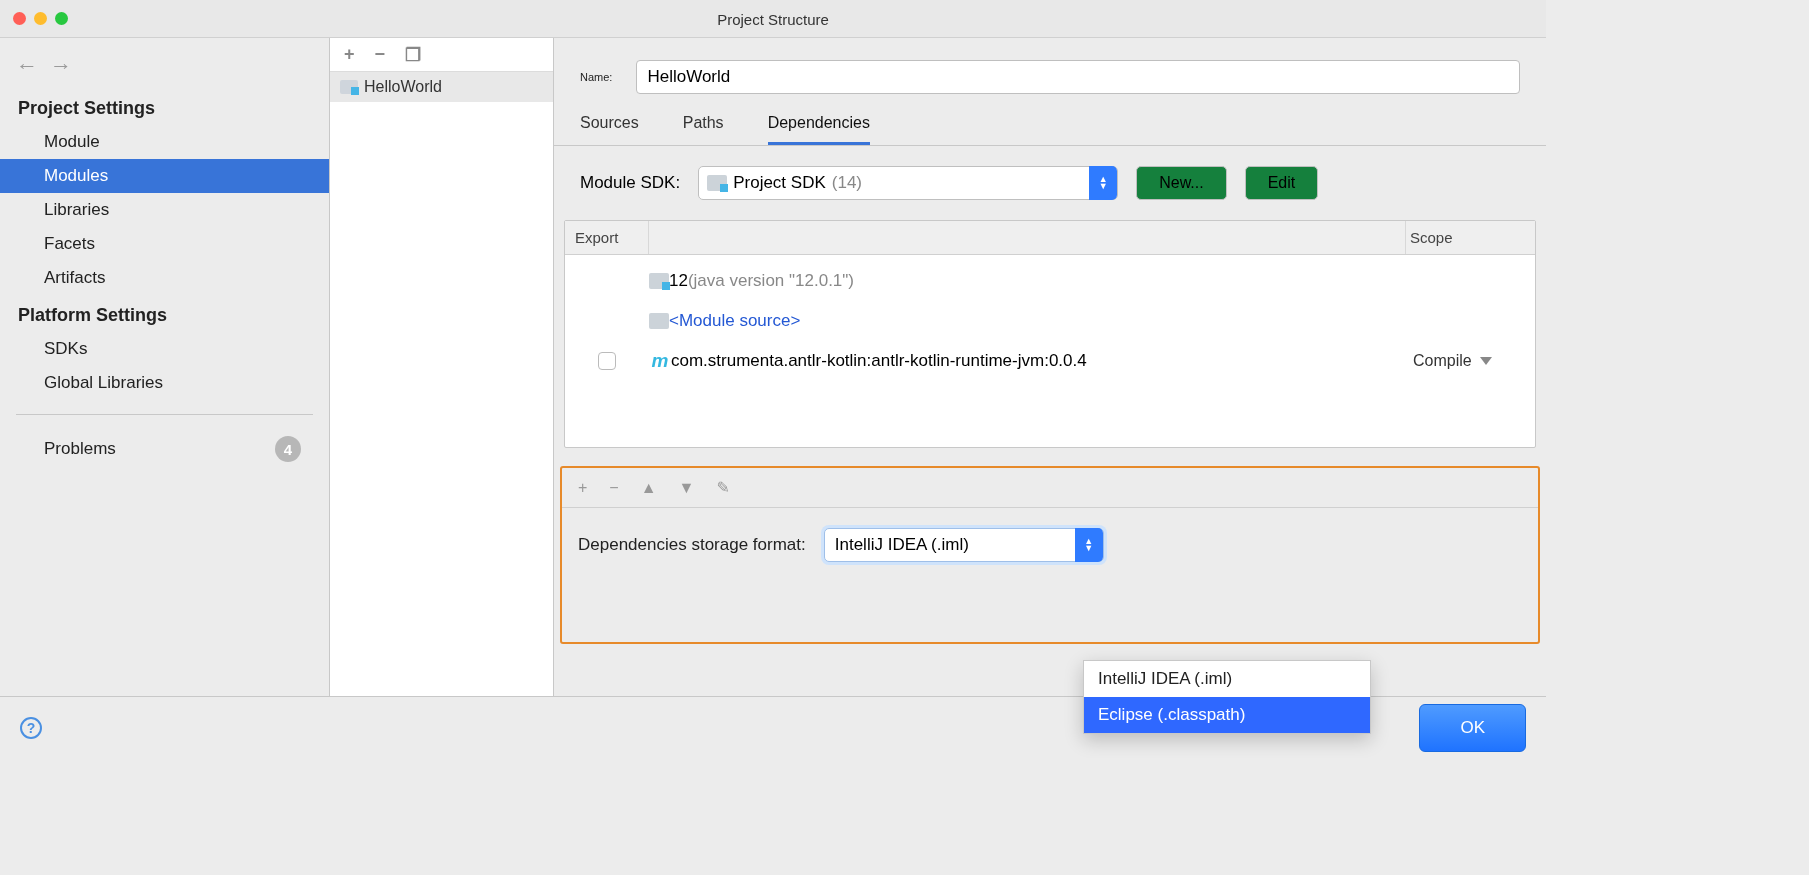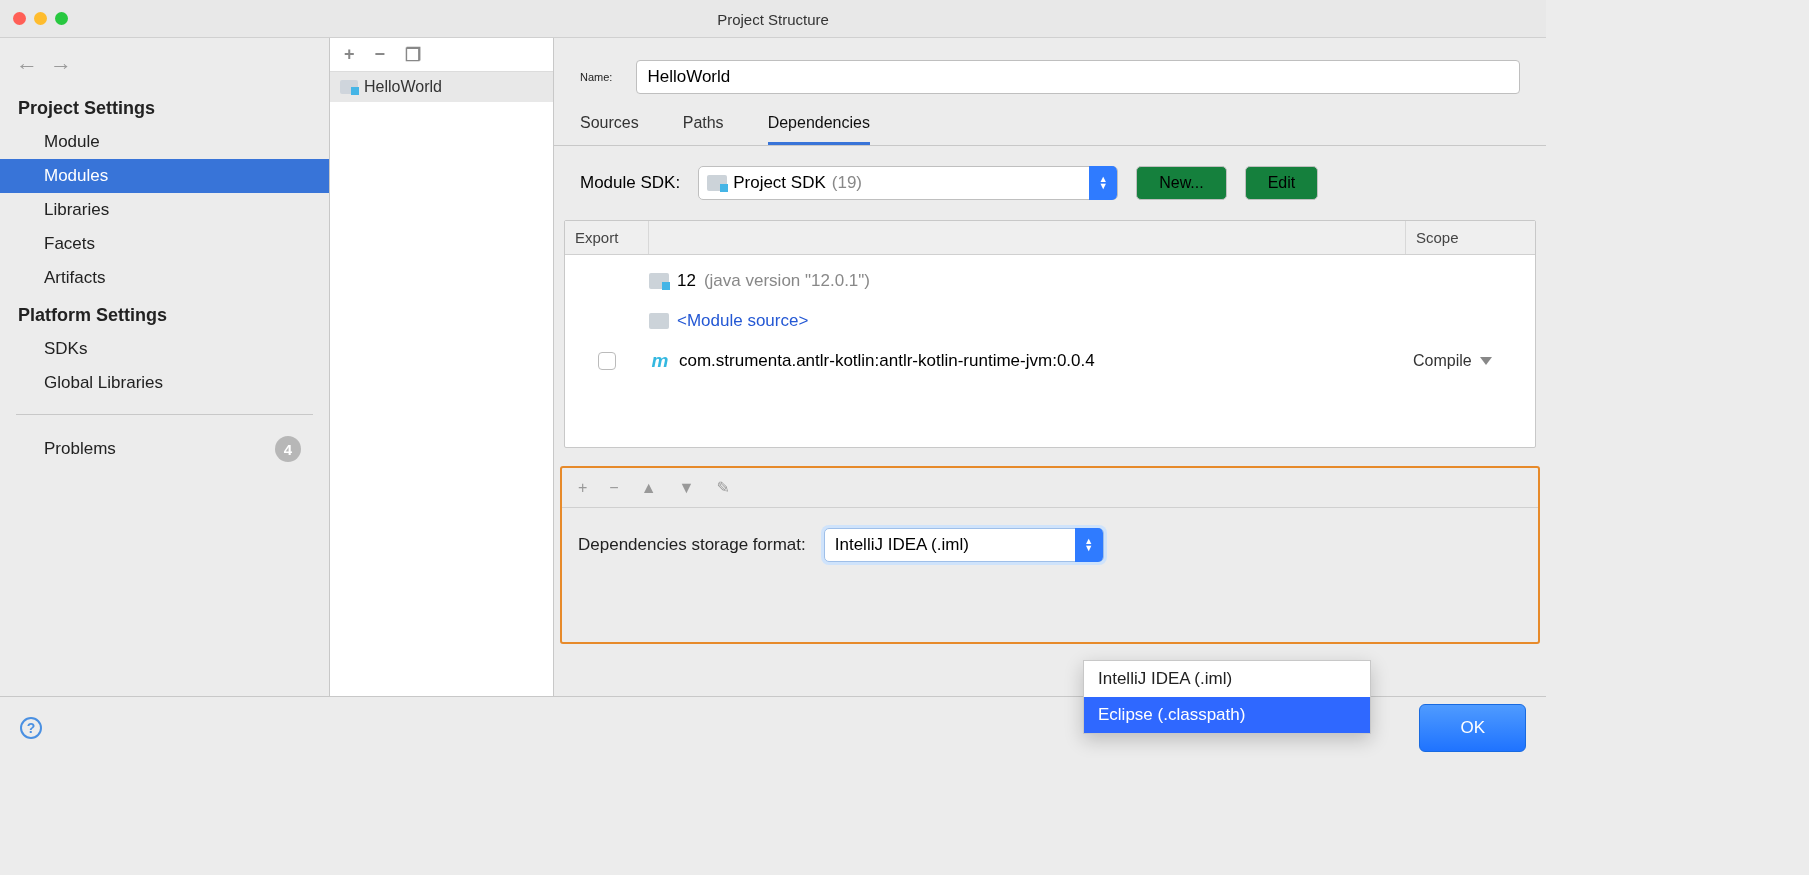--- a/index.html
+++ b/index.html
@@ -49,25 +49,25 @@
   .sdk-row label{font-size:17px;}
   .sdk-select{position:relative;flex:0 0 420px;height:34px;border:1px solid #bfbfbf;border-radius:5px;background:#fff;display:flex;align-items:center;padding:0 36px 0 8px;font-size:17px;}
   .sdk-select .hint{color:#888;margin-left:6px;}
   .select-chev{position:absolute;right:0;top:-1px;bottom:-1px;width:28px;background:#2f7bff;border-radius:0 5px 5px 0;display:flex;flex-direction:column;align-items:center;justify-content:center;color:#fff;font-size:9px;line-height:7px;}
   .btn{height:34px;padding:0 22px;border:1px solid #bfbfbf;border-radius:5px;background:#15803d;font-size:16px;cursor:pointer;}
 
   .dep-table{margin:0 10px;border:1px solid #c8c8c8;background:#fff;border-radius:2px;}
   .dep-head{display:flex;background:#efefef;border-bottom:1px solid #d0d0d0;font-size:15px;color:#444;}
   .dep-head .c1{width:84px;padding:8px 10px;border-right:1px solid #d8d8d8;}
   .dep-head .c2{flex:1;}
-  .dep-head .c3{width:130px;padding:8px 10px;border-left:1px solid #d8d8d8;text-align:left;}
+  .dep-head .c3{width:130px;padding:8px 4px;border-left:1px solid #d8d8d8;text-align:left;}
   .dep-body{padding:6px 0;}
   .dep-row{display:flex;align-items:center;height:40px;}
   .dep-row .c1{width:84px;display:flex;justify-content:center;}
-  .dep-row .c2{flex:1;display:flex;align-items:center;gap:8px;font-size:17px;}
+  .dep-row .c2{flex:1;display:flex;align-items:center;gap:0;font-size:17px;}
   .dep-row .c3{width:130px;display:flex;align-items:center;gap:8px;padding-left:8px;color:#333;}
   .chk{width:18px;height:18px;border:1px solid #bbb;border-radius:4px;background:#fff;}
   .folder-sm{width:20px;height:16px;background:#ccd3d9;border-radius:2px;position:relative;}
   .folder-sm.blue::after{content:"";position:absolute;right:-1px;bottom:-1px;width:8px;height:8px;background:#45b5e6;}
   .link{color:#2458d4;}
   .m-ico{color:#34b8e0;font-weight:800;font-style:italic;font-size:19px;width:22px;text-align:center;}
   .hint2{color:#888;}
 
   
   .hl{margin:18px 6px 0 6px;border:2px solid #e78a2a;border-radius:3px;padding:0 0 60px 0;}
@@ -143,21 +143,21 @@
     <div class="tabs">
       <div class="tab">Sources</div>
       <div class="tab">Paths</div>
       <div class="tab active">Dependencies</div>
     </div>
     <div class="sdk-row">
       <label>Module SDK:</label>
       <div class="sdk-select">
         <div class="folder-sm blue"></div>
         <span style="margin-left:6px">Project SDK</span>
-        <span class="hint">(19)</span>
+        <span class="hint">(14)</span>
         <div class="select-chev">▲<br>▼</div>
       </div>
       <button class="btn">New...</button>
       <button class="btn">Edit</button>
     </div>
 
     <div class="dep-table">
       <div class="dep-head">
         <div class="c1">Export</div>
         <div class="c2"></div>

